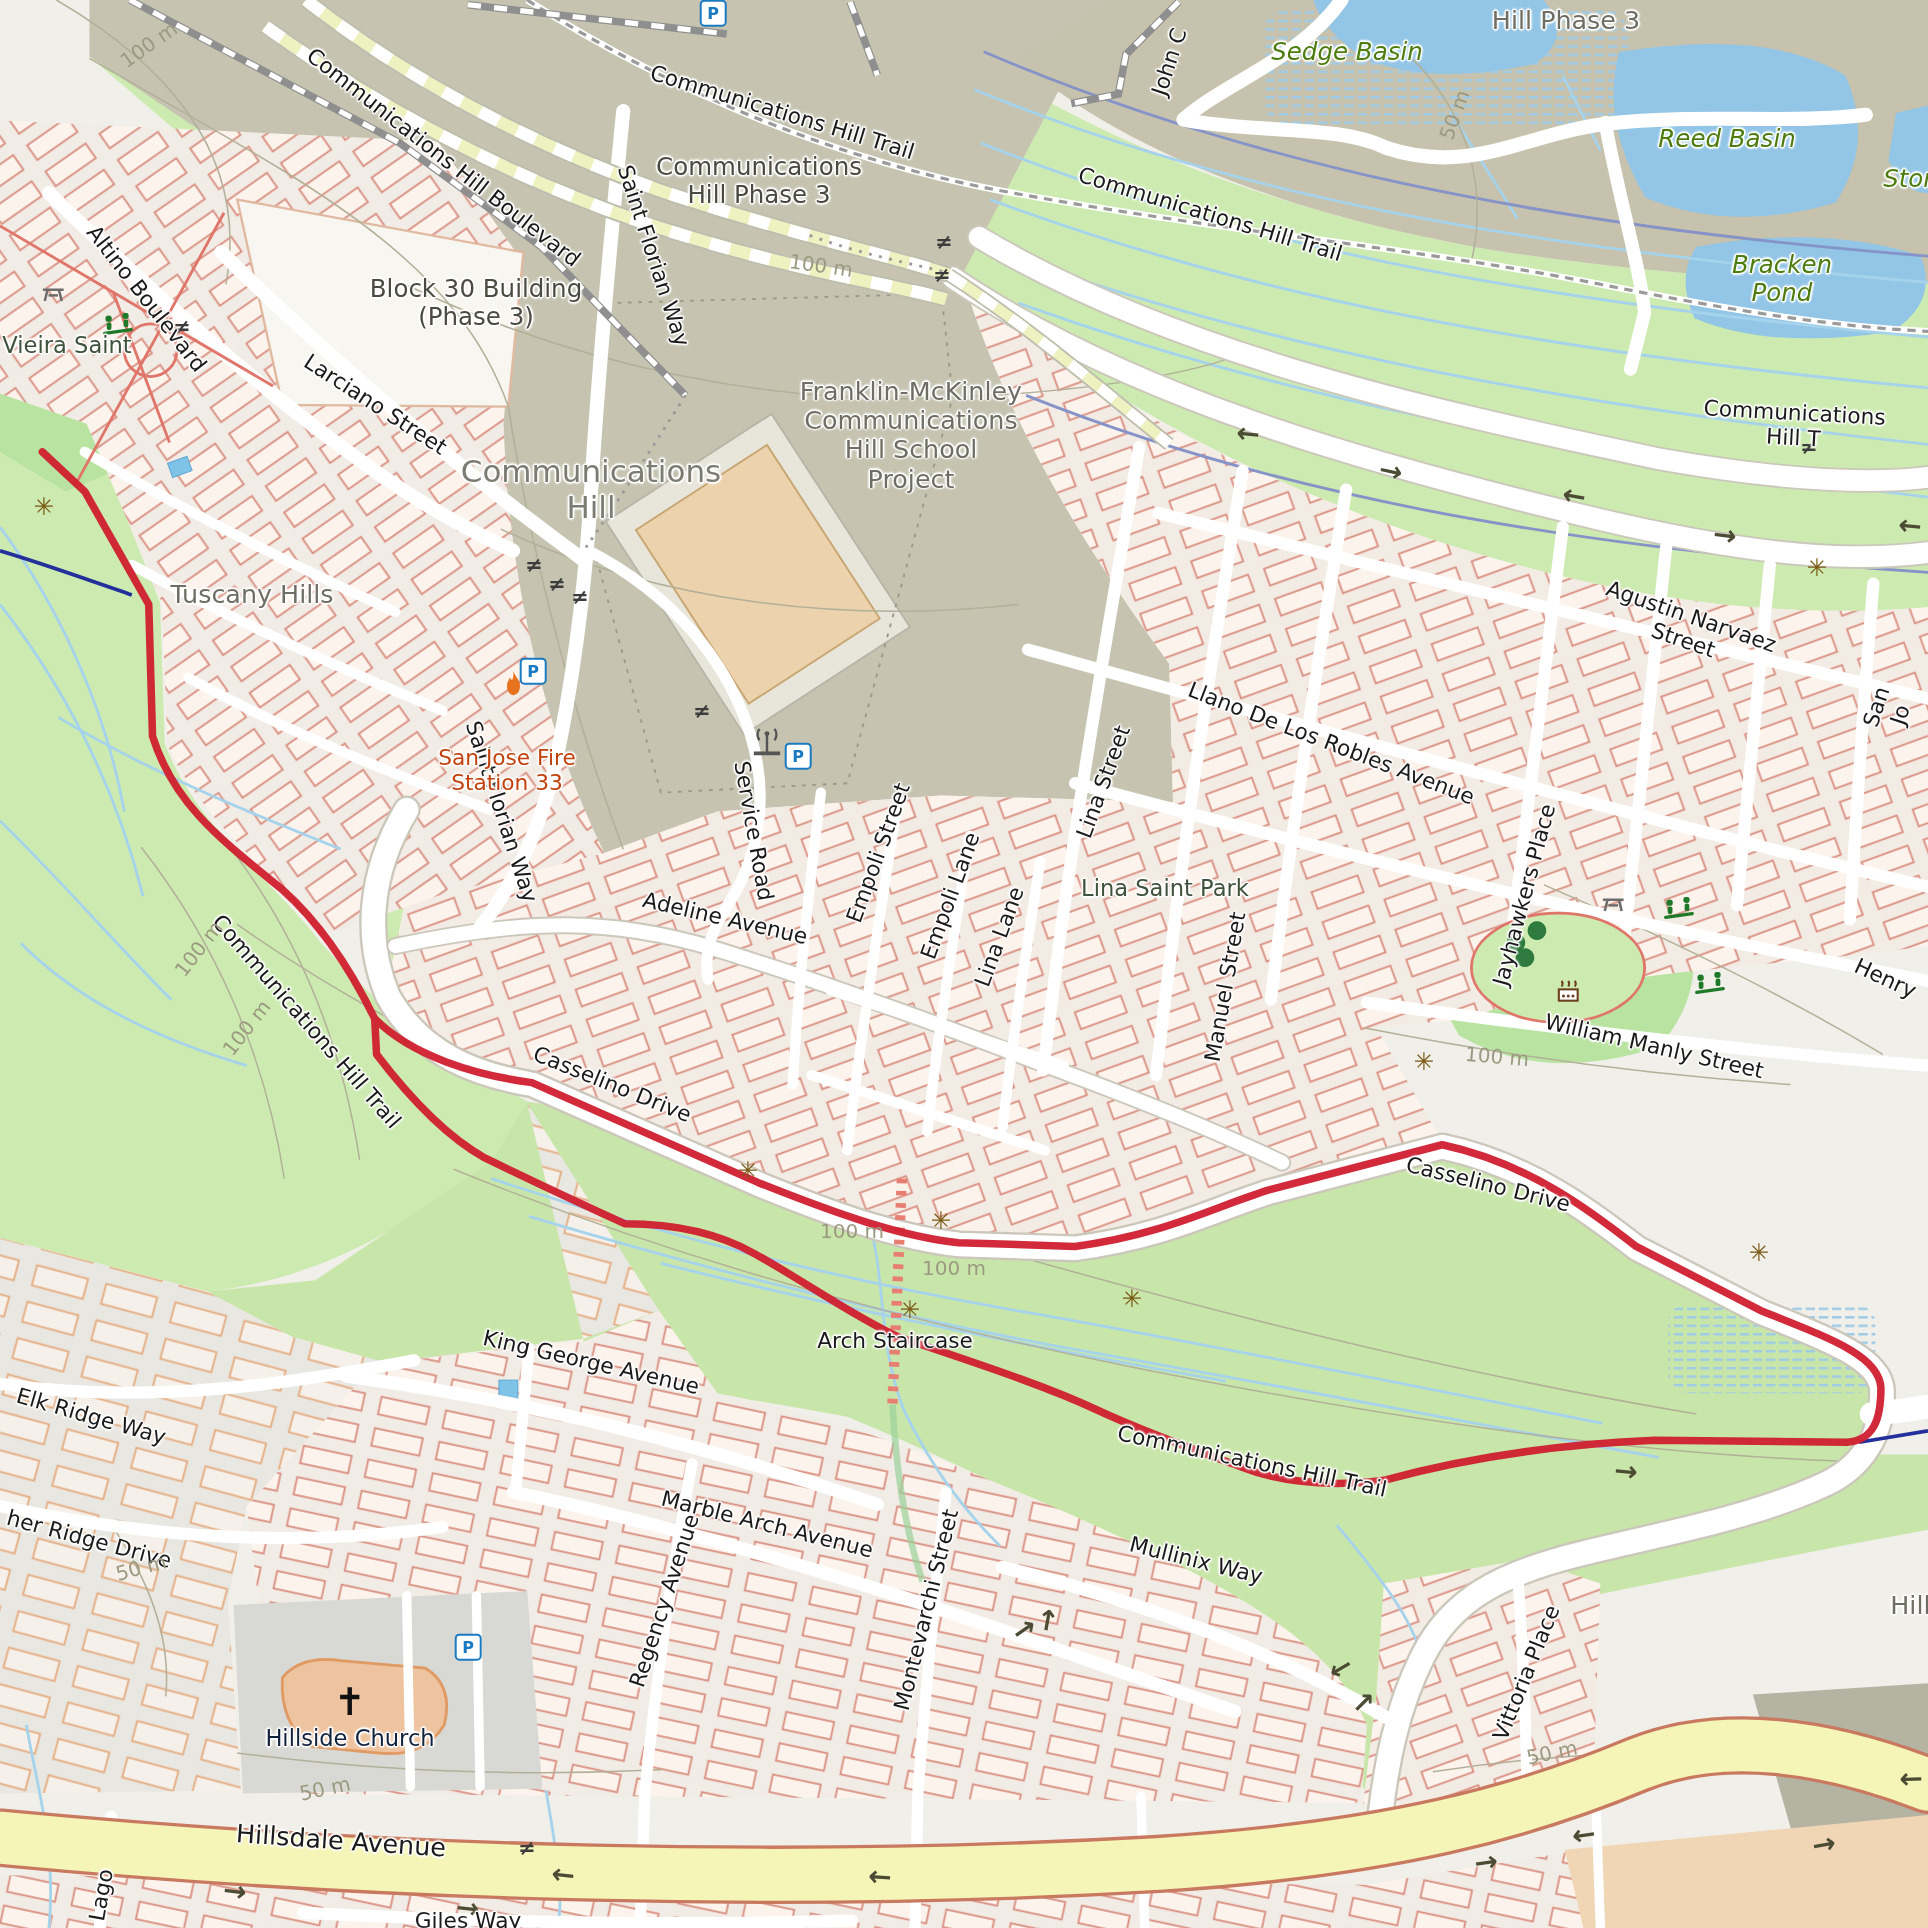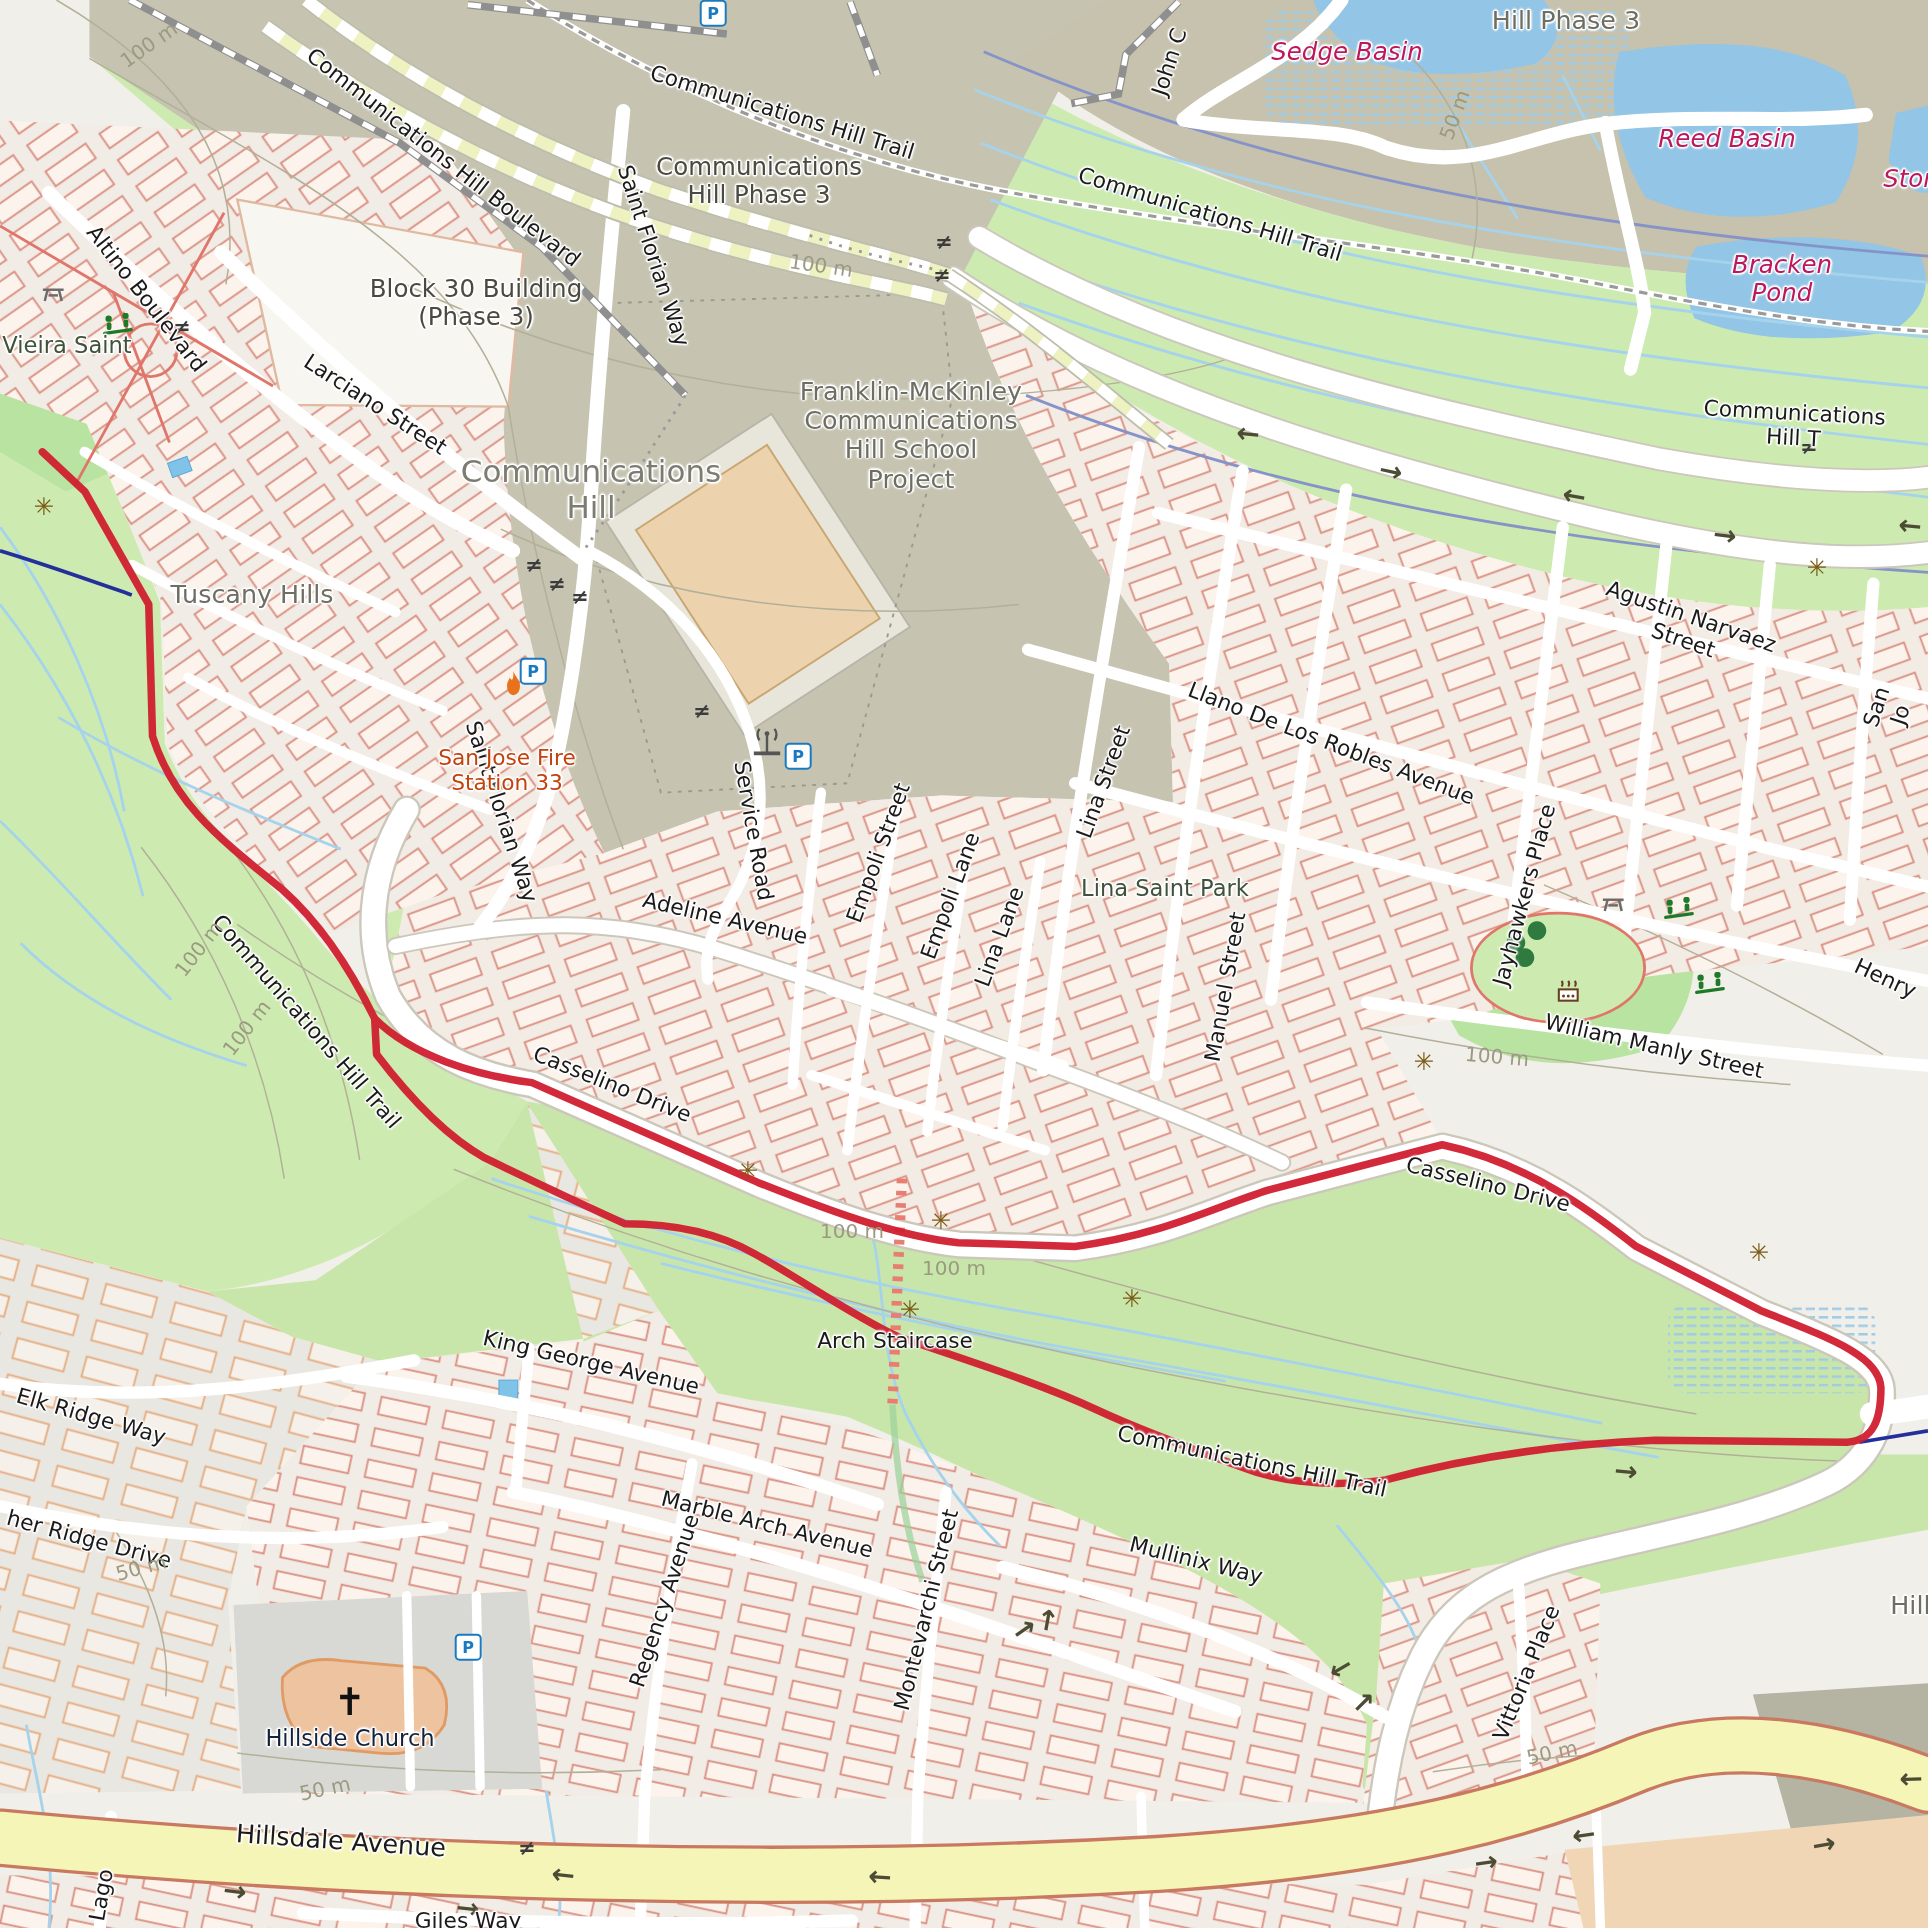--- a/index.html
+++ b/index.html
@@ -8,21 +8,21 @@
   #map svg{position:absolute;left:0;top:0;}
   .lbl{position:absolute;transform:translate(-50%,-50%) rotate(var(--r,0deg));
        white-space:pre-line;text-align:center;color:#1a1a1a;font-size:21.7px;line-height:1.15;
        text-shadow:-1.9px 0 1.9px #fff,1.9px 0 1.9px #fff,0 -1.9px 1.9px #fff,0 1.9px 1.9px #fff,
                    -0.9px -0.9px 0 #fff,0.9px 0.9px 0 #fff,0.9px -0.9px 0 #fff,-0.9px 0.9px 0 #fff;
        pointer-events:none;z-index:30;}
   .road-lg{font-size:25.4px;}
   .place{color:#6e6e64;font-size:25.4px;}
   .place-lg{color:#7c7c72;font-size:31px;}
   .place-dk{color:#4a4a40;font-size:24.5px;}
-  .water{color:#be185d;font-style:italic;font-size:24.5px;}
+  .water{color:#4d7c0f;font-style:italic;font-size:24.5px;}
   .park{color:#3f523b;font-size:22.6px;}
   .poi{color:#c2410c;font-size:21.7px;margin-top:48px;}
   .church{color:#14233d;font-size:22.6px;}
   .contour{color:#9b9a80;font-size:20px;text-shadow:none;}
   .arrow{position:absolute;transform:translate(-50%,-50%) rotate(var(--r,0deg));
          color:#4c4c34;font-size:28px;font-weight:bold;text-shadow:none;z-index:25;}
   .xng{position:absolute;transform:translate(-50%,-50%);color:#3c3c3c;font-size:21px;
        font-weight:bold;z-index:25;}
   .vp{position:absolute;transform:translate(-50%,-50%);color:#7a5a14;font-size:24.5px;z-index:25;}
   .pk{position:absolute;transform:translate(-50%,-50%);width:22.6px;height:22.6px;background:#fff;

